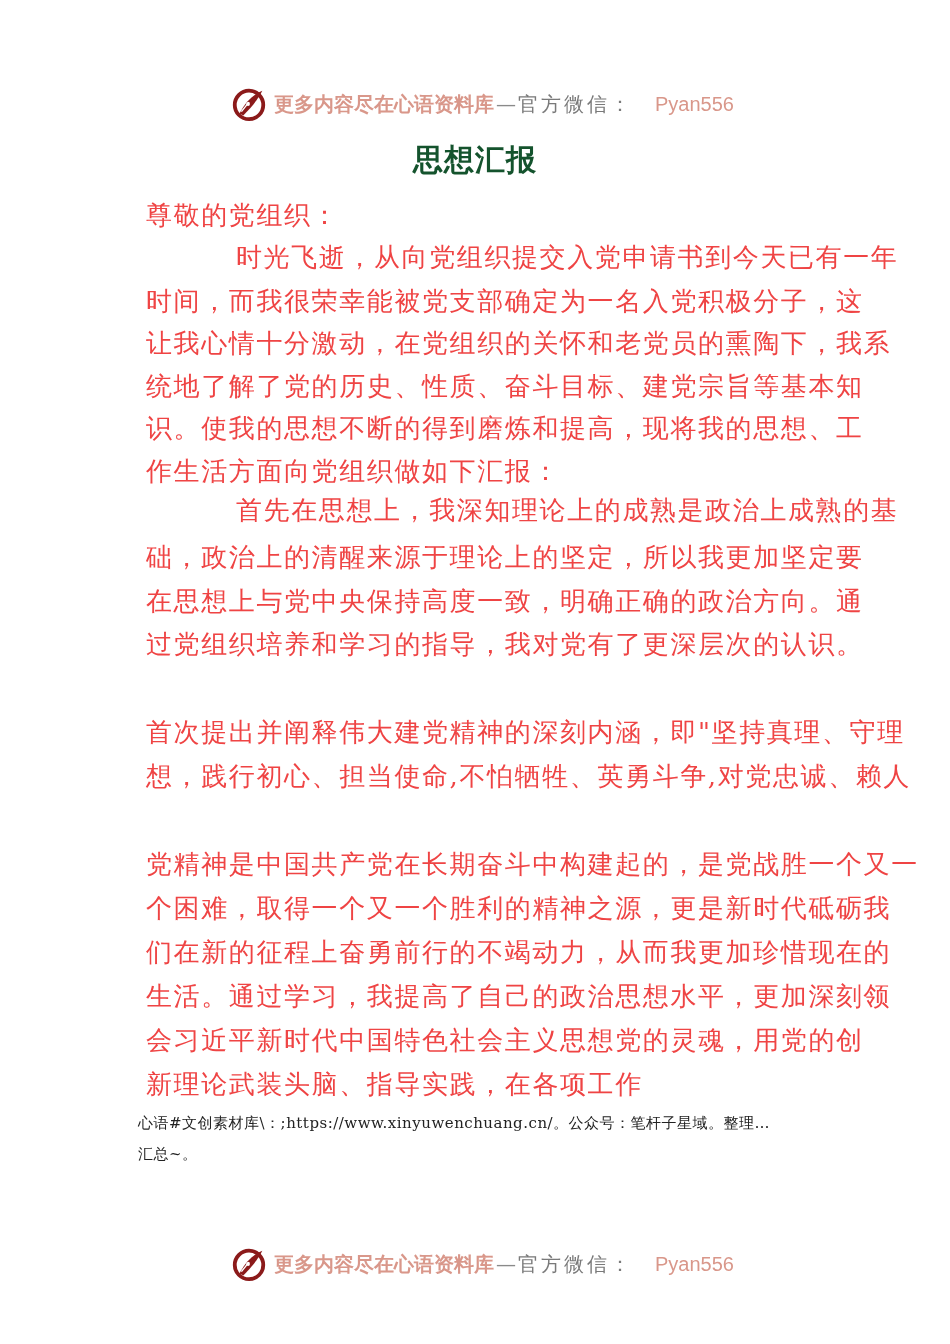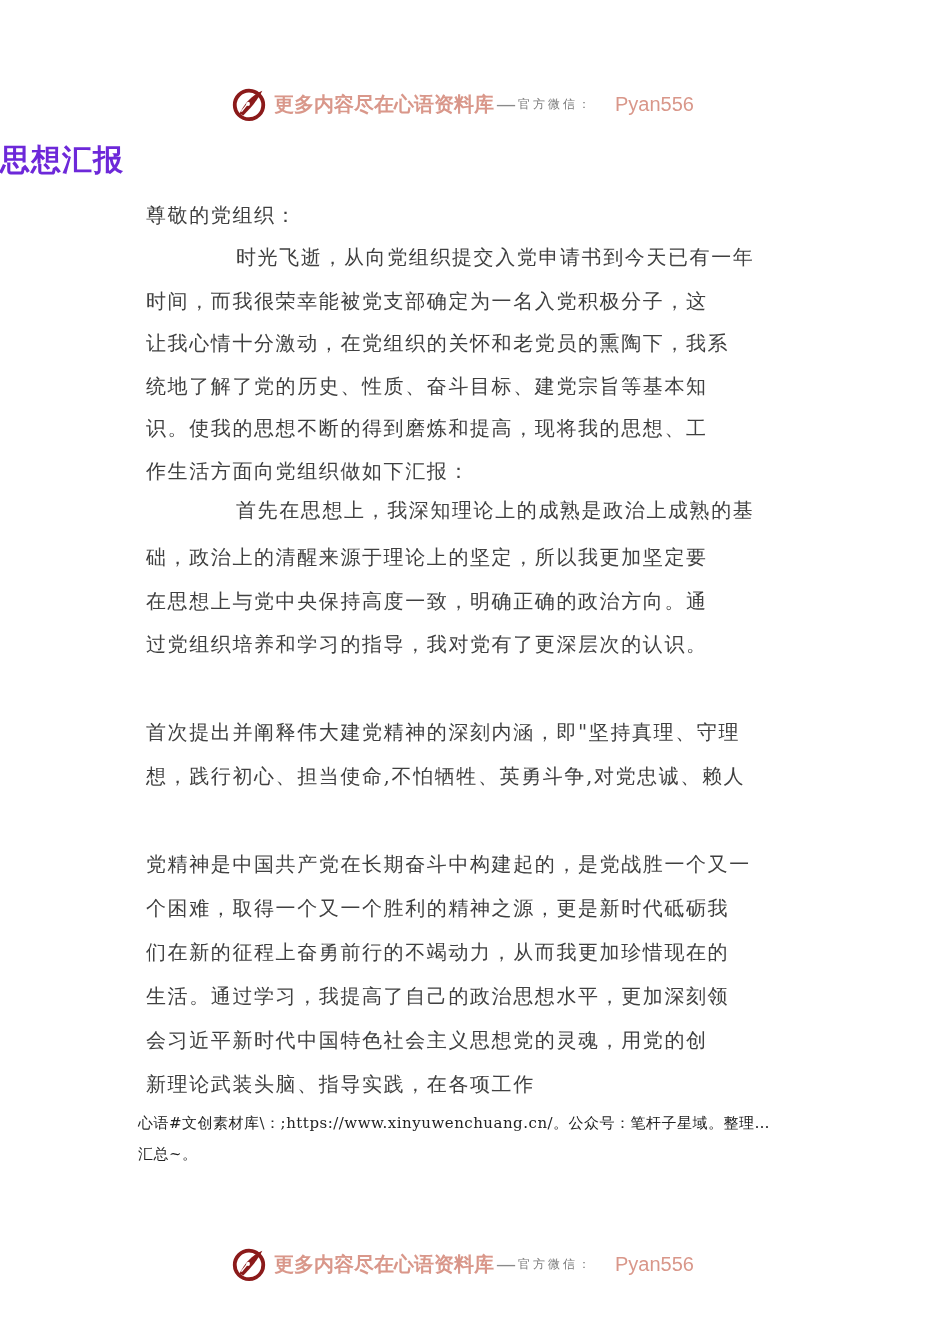--- a/index.html
+++ b/index.html
@@ -4,24 +4,24 @@
   <style>
     html, body { margin: 0; padding: 0; background: #ffffff; }
     body { width: 950px; height: 1344px; position: relative; overflow: hidden; }
     .page { position: absolute; left: 0; top: 12px; width: 946px; height: 1344px; background: #fff; }
     .banner { position: absolute; left: 230px; width: 490px; height: 40px; display: flex; align-items: center; }
     .banner.top { top: 72px; }
     .banner.bottom { top: 1232px; }
     .logo { width: 38px; height: 38px; margin-right: 6px; flex: none; }
     .banner-main { font-family: "DejaVu Serif", "Liberation Serif", serif; font-size: 20px; font-weight: bold; color: #d9978a; letter-spacing: 0px; white-space: nowrap; }
     .banner-dash { font-family: "DejaVu Serif", serif; font-size: 20px; color: #8a8a8a; margin: 0 2px; }
-    .banner-wx { font-family: Liberation Sans, sans-serif; font-size: 12px; color: #7a7a7a; white-space: nowrap; letter-spacing: 3px; }
+    .banner-wx { font-family: Liberation Sans, sans-serif; font-size: 20px; color: #7a7a7a; white-space: nowrap; letter-spacing: 3px; }
     .banner-id { font-family: "Liberation Sans", "DejaVu Sans", sans-serif; font-size: 20px; color: #d9978a; white-space: nowrap; margin-left: 22px; }
-    .title { position: absolute; top: 128px; left: 0; width: 950px; text-align: left; font-family: "DejaVu Sans", "Liberation Sans", sans-serif; font-size: 30px; font-weight: bold; color: #6d28d9; letter-spacing: 1px; }
-    .line { position: absolute; left: 146px; width: 680px; height: 30px; line-height: 30px; font-family: "DejaVu Serif", "Liberation Serif", serif; font-size: 20px; color: #404040; white-space: nowrap; letter-spacing: 1.6px; }
+    .title { position: absolute; top: 128px; left: 0; width: 950px; text-align: center; font-family: "DejaVu Sans", "Liberation Sans", sans-serif; font-size: 30px; font-weight: bold; color: #14532d; letter-spacing: 1px; }
+    .line { position: absolute; left: 146px; width: 680px; height: 30px; line-height: 30px; font-family: "DejaVu Serif", "Liberation Serif", serif; font-size: 26px; color: #ef4444; white-space: nowrap; letter-spacing: 1.6px; }
     .line.indent { left: 196px; margin-left: 40px; }
     .footer-note { position: absolute; left: 138px; width: 690px; font-family: "DejaVu Serif", "Liberation Serif", serif; font-size: 15px; color: #222; white-space: nowrap; letter-spacing: 0.5px; }
   </style>
 </head>
 <body>
 
 <div class="page">
 
   <div class="banner top">
     <svg class="logo" viewBox="0 0 40 40">

